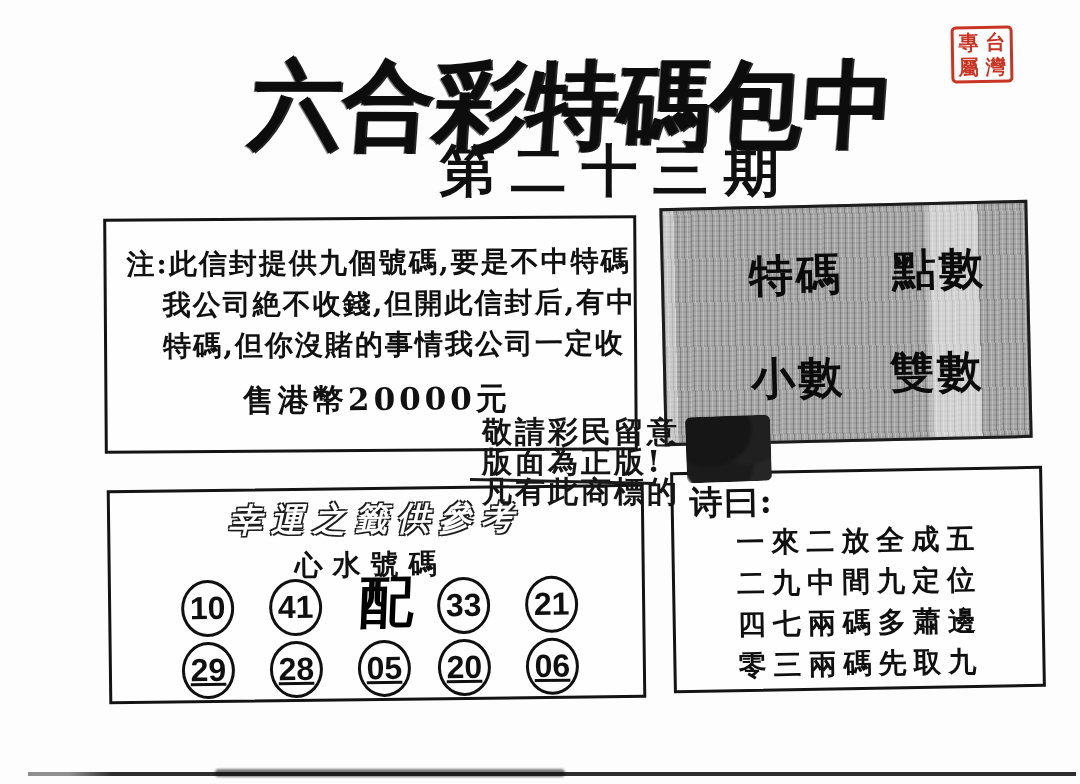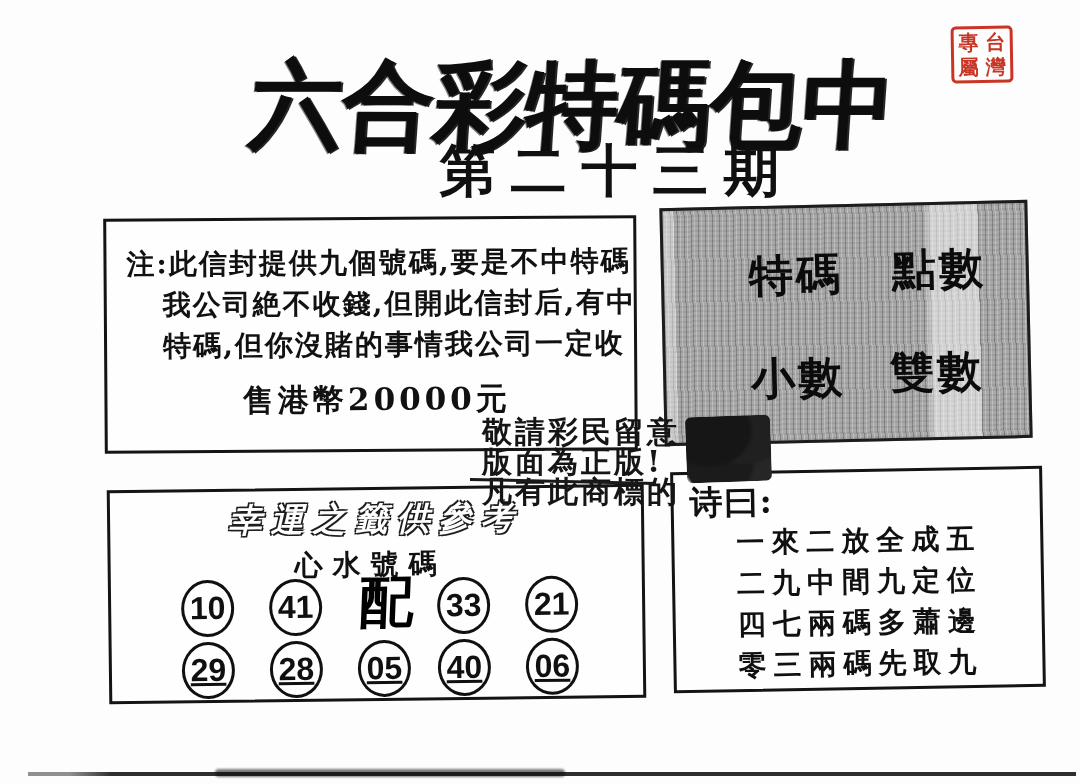--- a/index.html
+++ b/index.html
@@ -155,21 +155,21 @@
 
     <div class="num r1 x1">10</div>
     <div class="num r1 x2">41</div>
     <div class="pei">配</div>
     <div class="num r1 x4">33</div>
     <div class="num r1 x5">21</div>
 
     <div class="num r2 x1">29</div>
     <div class="num r2 x2">28</div>
     <div class="num r2 x3">05</div>
-    <div class="num r2 x4">40</div>
+    <div class="num r2 x4">20</div>
     <div class="num r2 x5">06</div>
   </div>
 
   <div class="poem-box">
     <div class="poem-title">诗曰:</div>
     <div class="poem-lines">
       <div>一來二放全成五</div>
       <div>二九中間九定位</div>
       <div>四七兩碼多蕭邊</div>
       <div>零三兩碼先取九</div>

